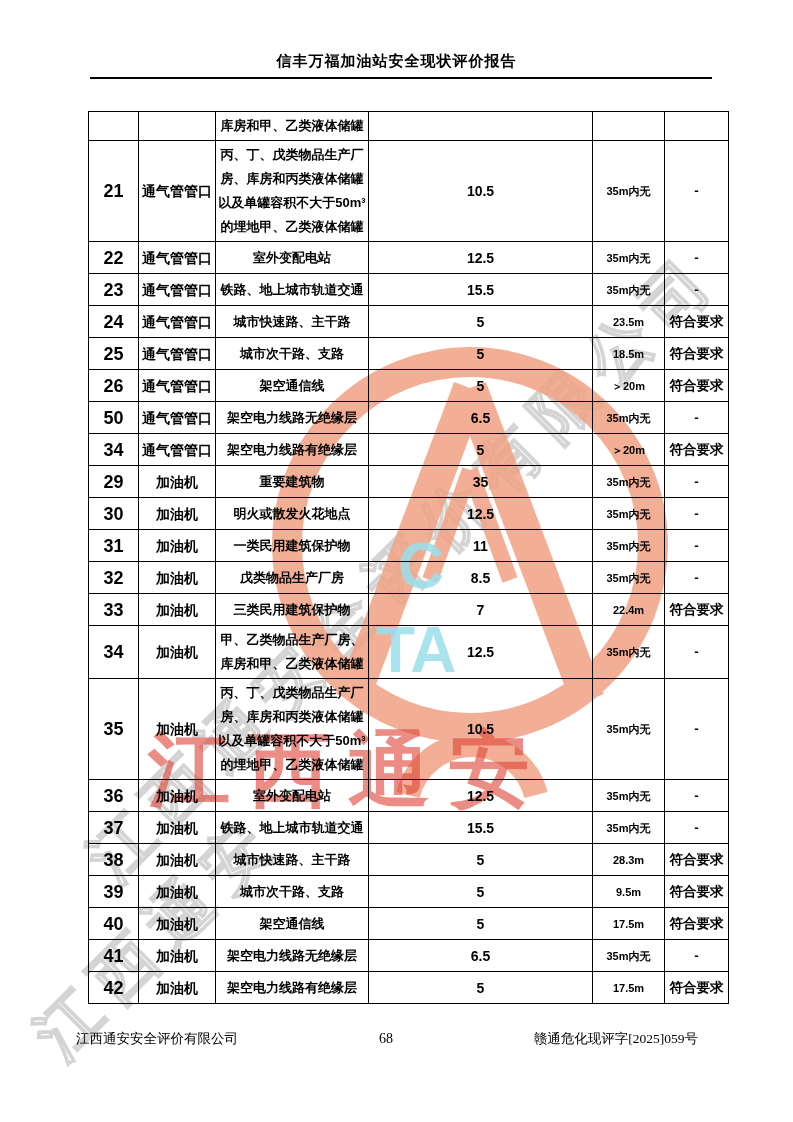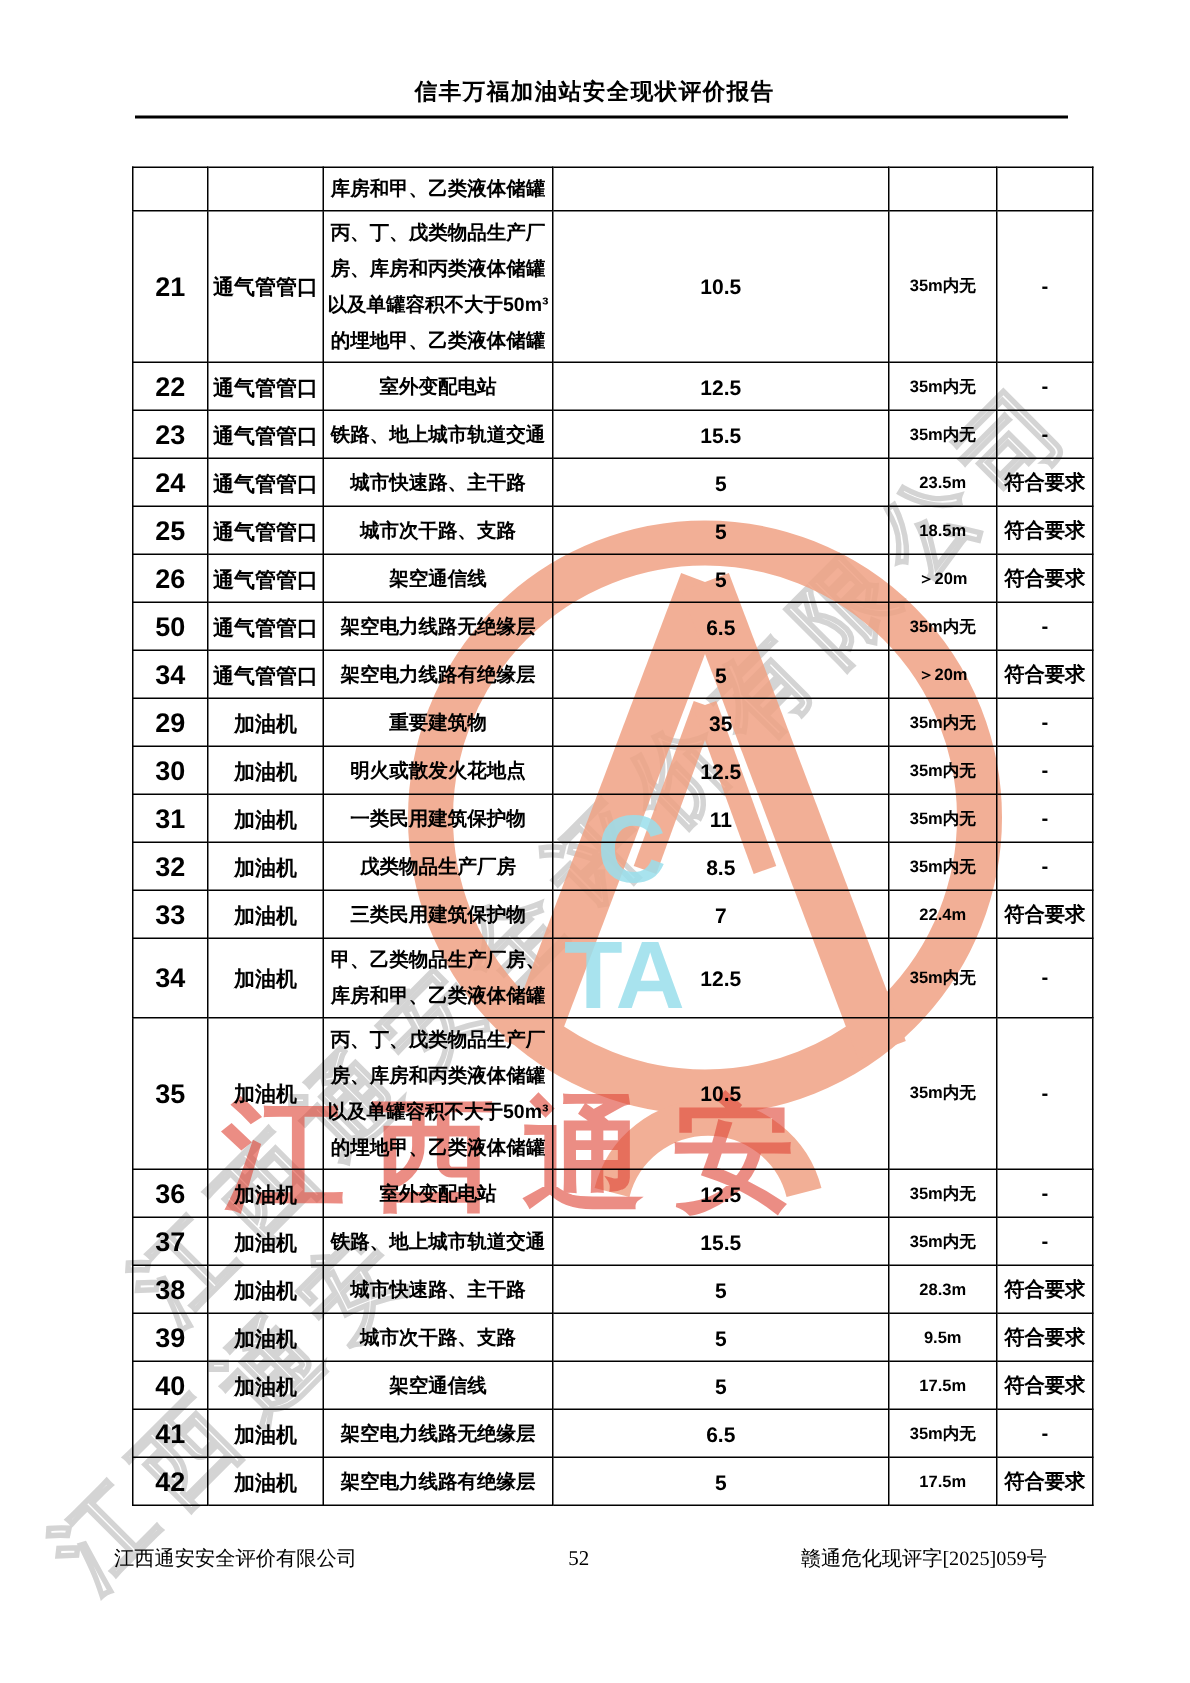--- a/index.html
+++ b/index.html
@@ -266,15 +266,15 @@
     <td class="c-target">架空电力线路有绝缘层</td>
     <td class="c-req">5</td>
     <td class="c-act">17.5m</td>
     <td class="c-con">符合要求</td>
   </tr>
     </tbody>
 </table>
 
 <div class="doc-footer">
   <span>江西通安安全评价有限公司</span>
-  <span class="page-num">52</span>
+  <span class="page-num">68</span>
   <span>赣通危化现评字[2025]059号</span>
 </div>
 
 </body></html>

